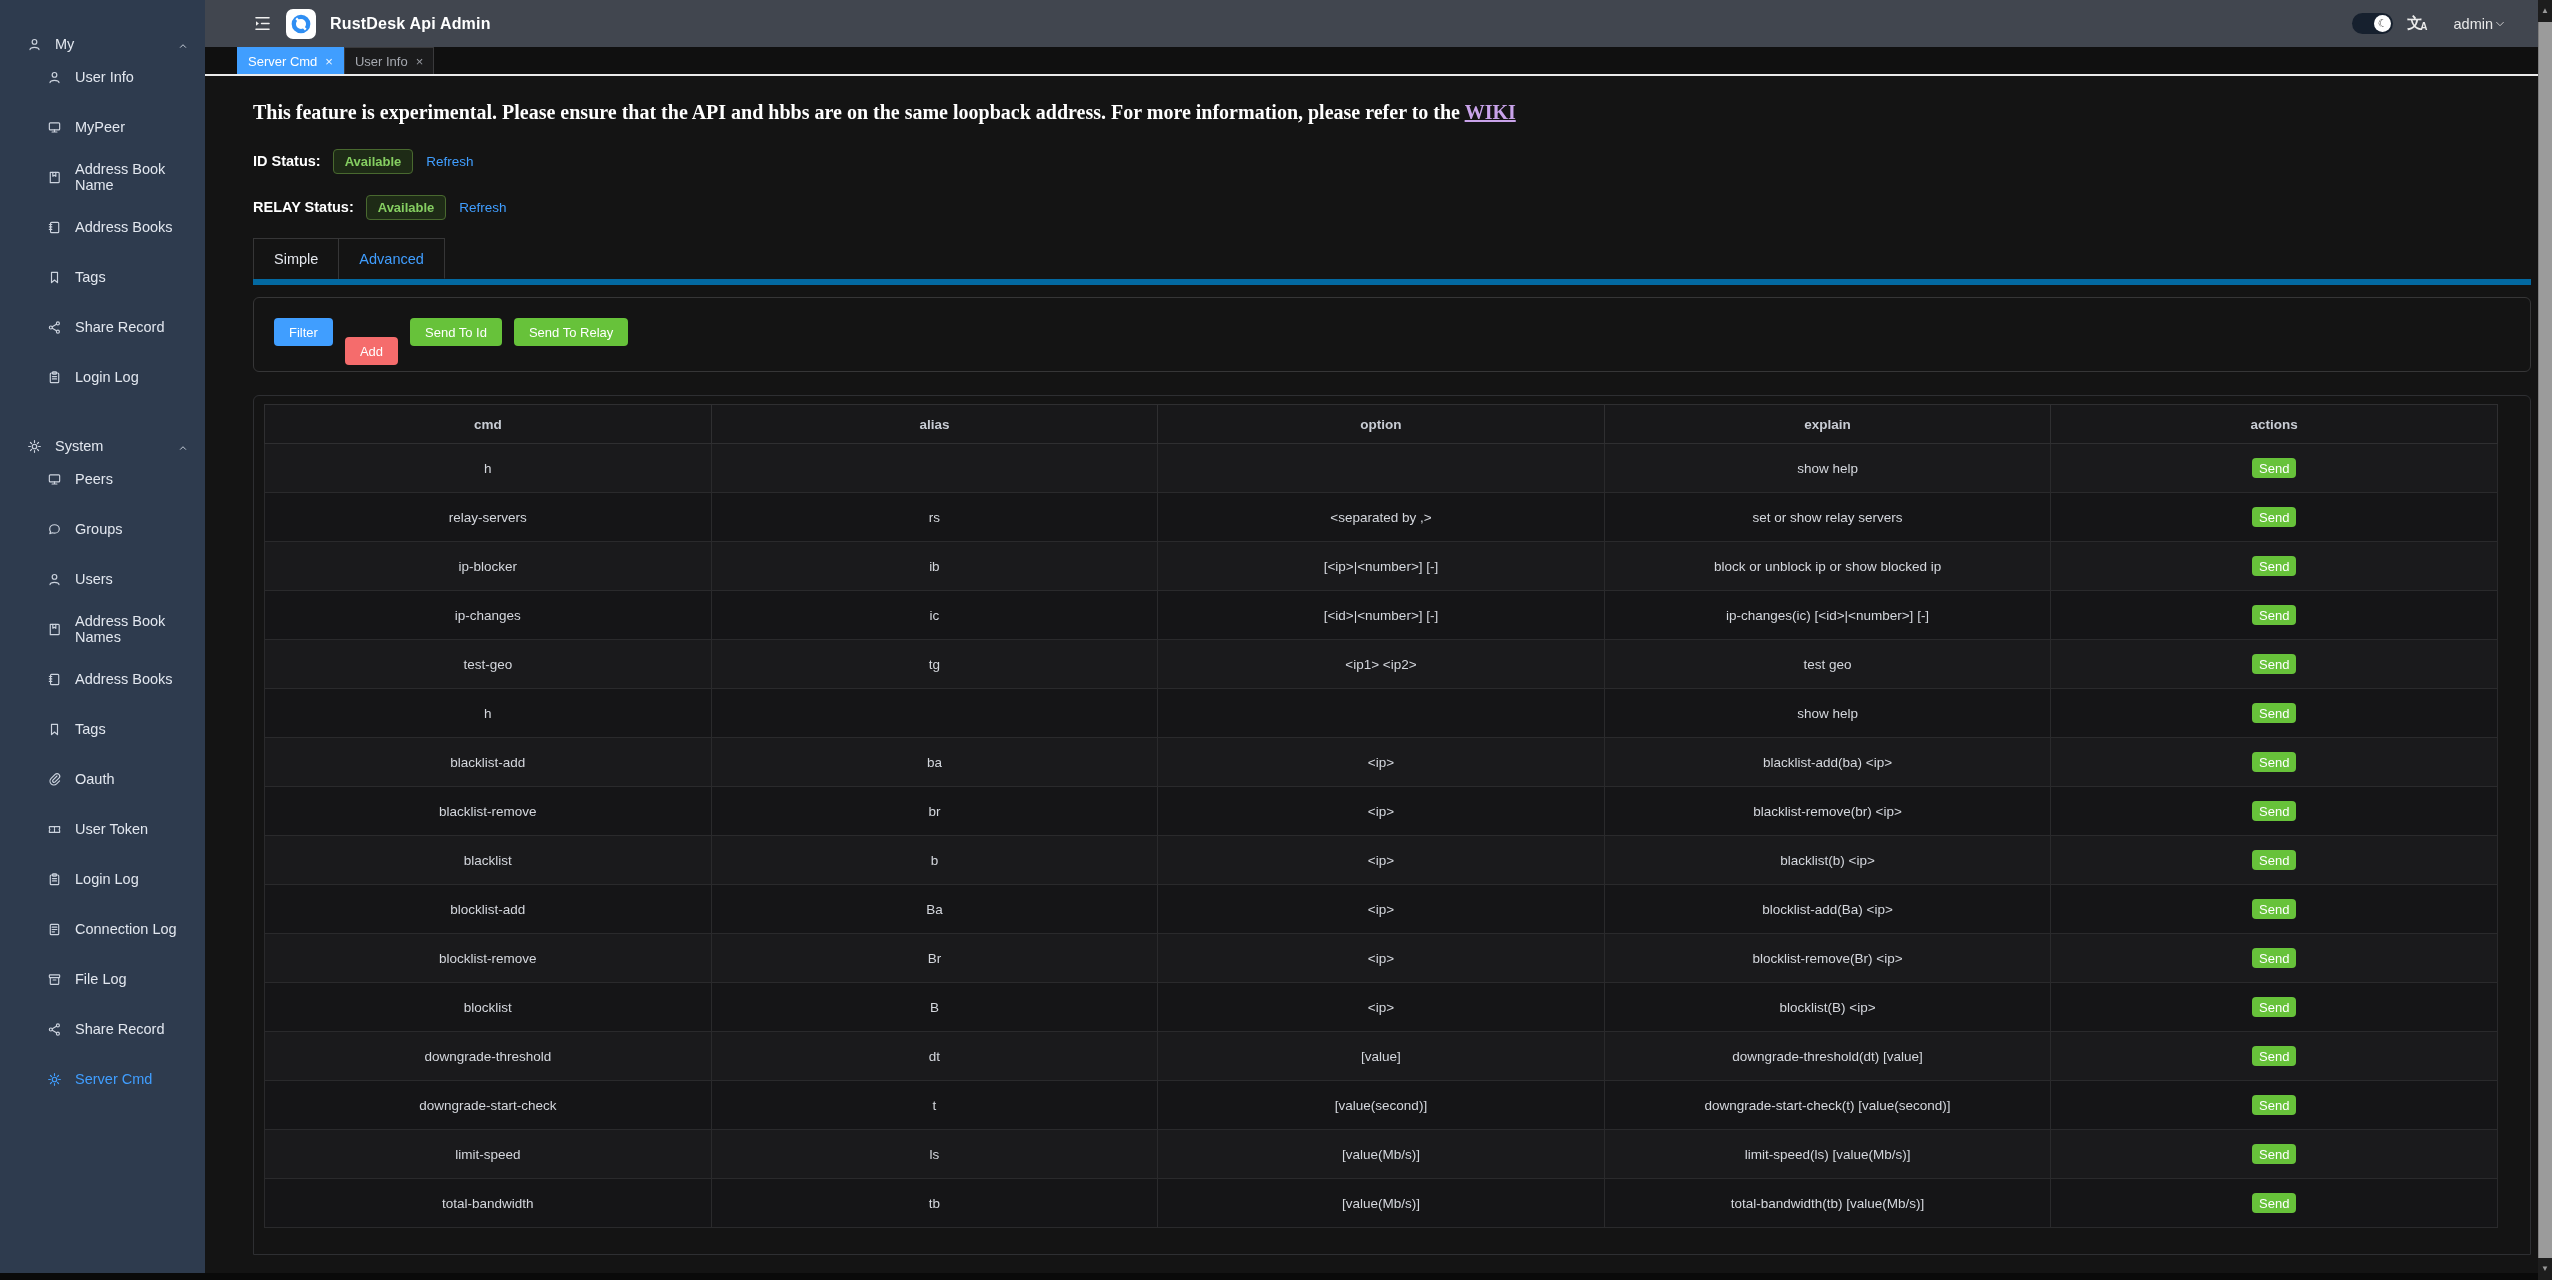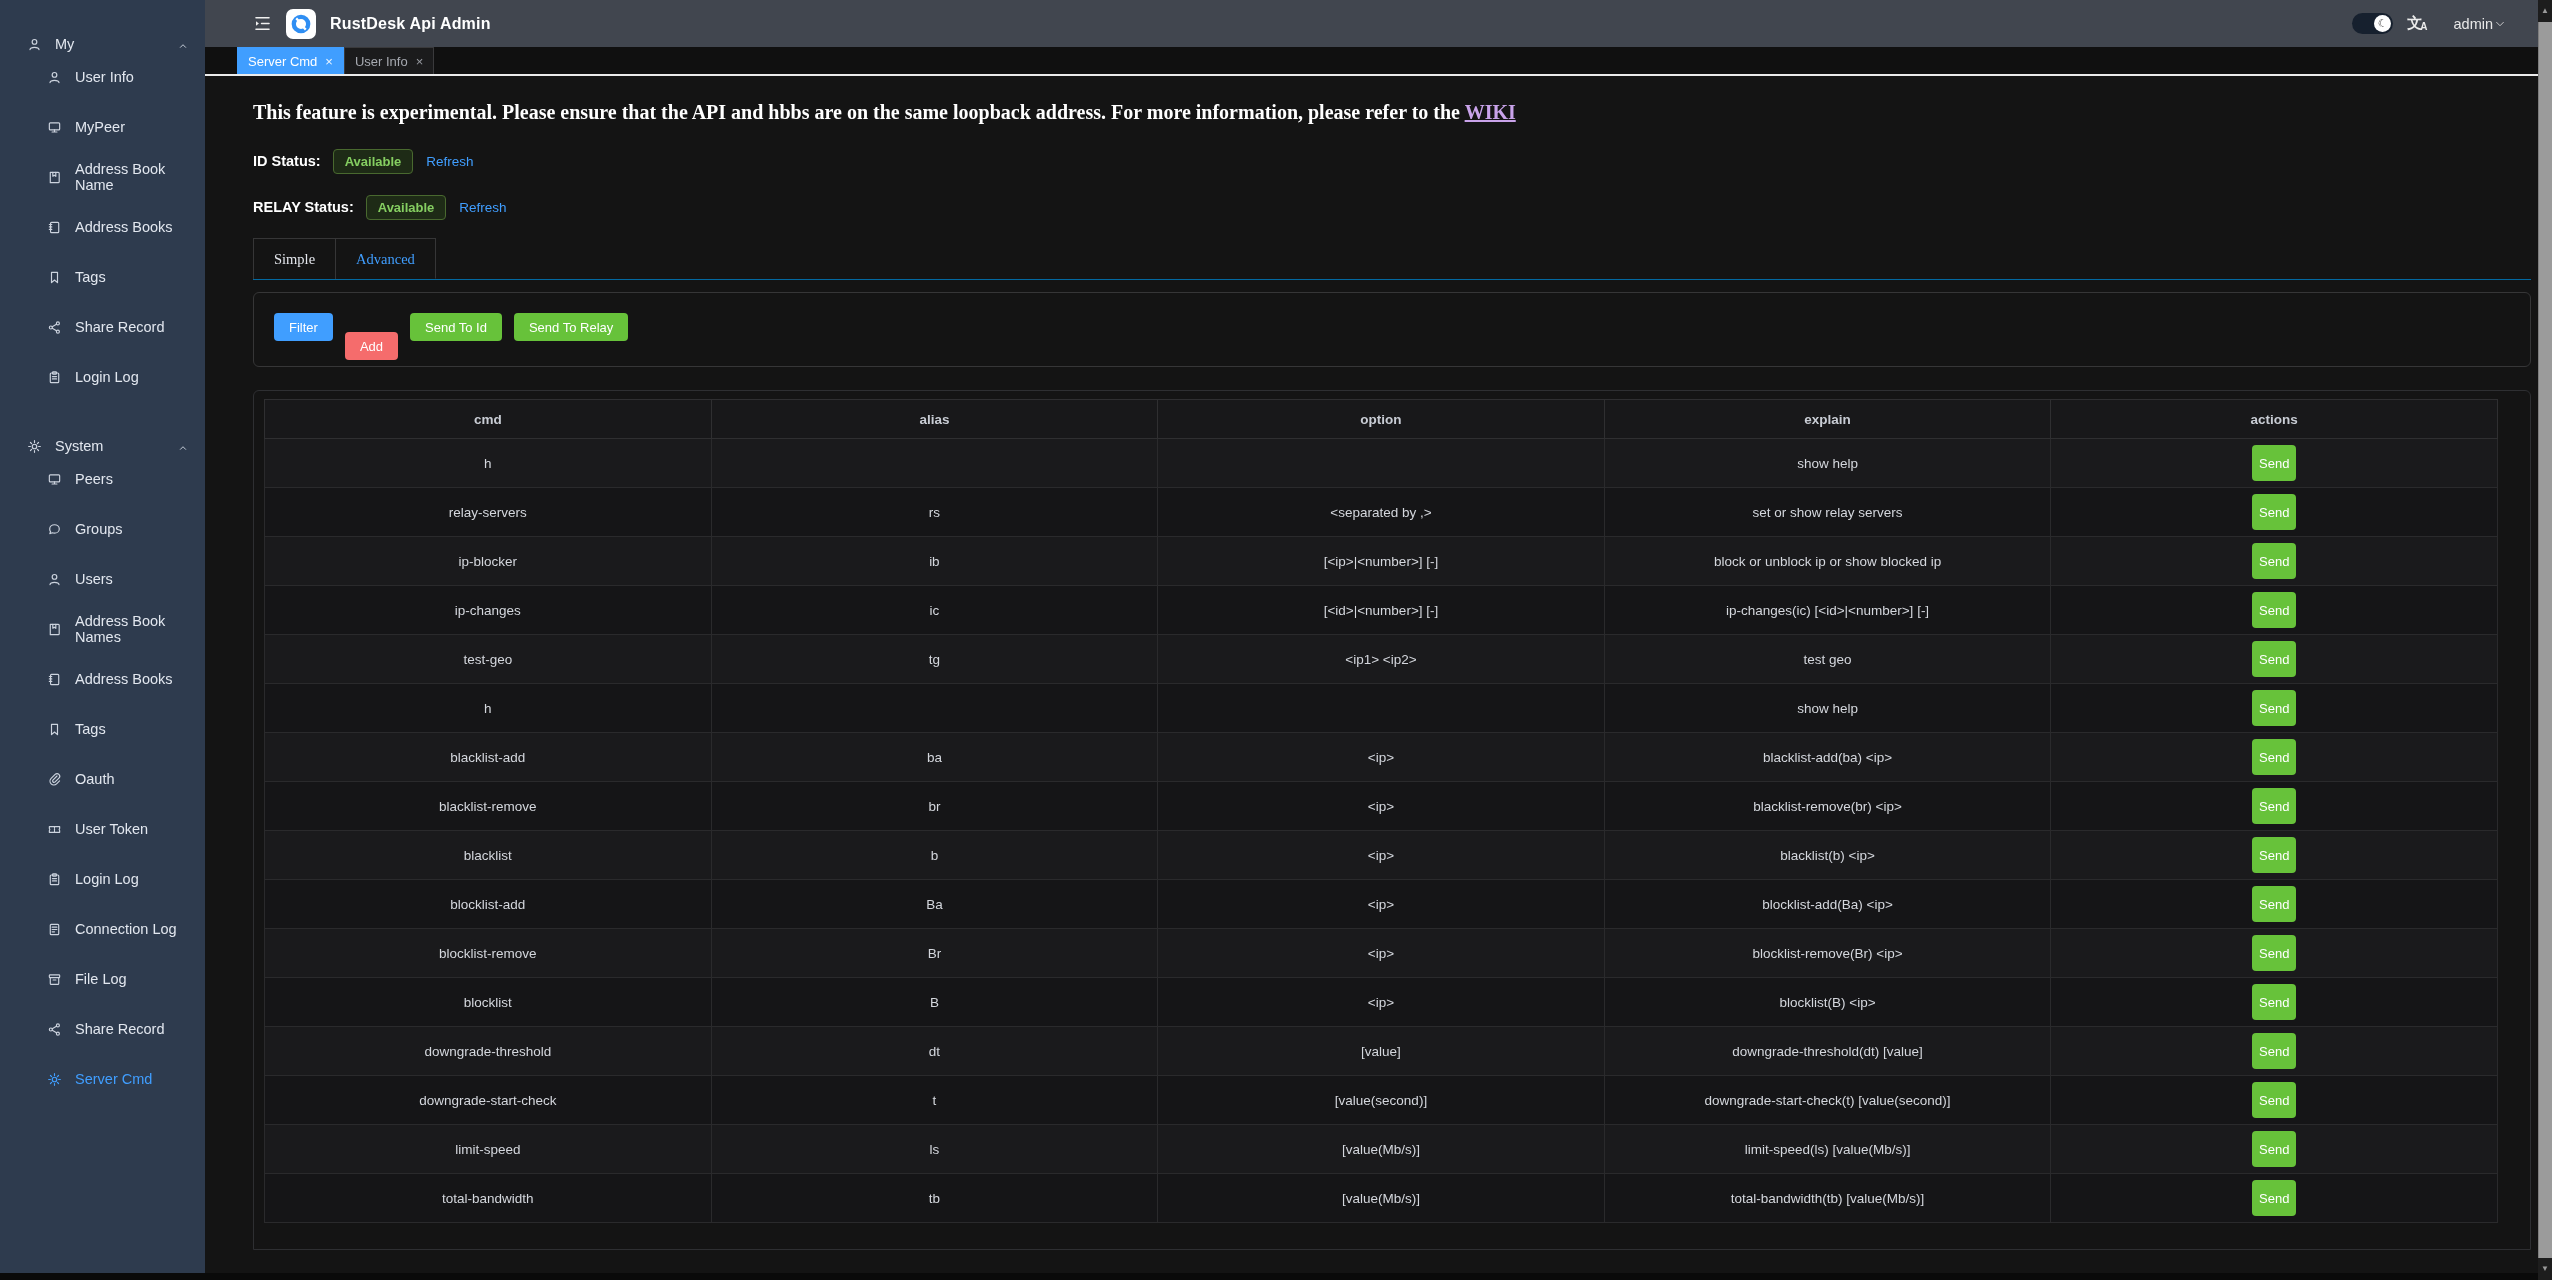--- a/index.html
+++ b/index.html
@@ -43,38 +43,38 @@
   
   .content{padding:0 21px 0 48px;}
   .notice{margin-top:25px;font-size:20px;font-weight:700;color:#fff;font-family:Liberation Serif, serif;}
   .notice a{color:var(--c-wiki_link);text-decoration:underline;cursor:pointer;}
   .status-row{display:flex;align-items:center;margin-top:24px;height:26px;}
   .status-row+.status-row{margin-top:20px;}
   .status-label{font-size:14.5px;font-weight:700;color:#fff;margin-right:12px;}
   .badge{display:inline-block;padding:4px 11px;border-radius:4px;background:#1e2b16;border:1px solid #49692f;color:#85ce61;font-size:13px;font-weight:700;}
   .refresh{color:var(--c-accent);font-size:13.5px;margin-left:13px;cursor:pointer;}
 
-  .vtabs{display:flex;margin-top:18px;border-bottom:1px solid #0369a1;font-family:Liberation Serif, serif;}
+  .vtabs{display:flex;margin-top:18px;border-bottom:6px solid #0369a1;}
   .vtab{height:41px;line-height:40px;padding:0 20px;font-size:14.5px;color:#e4e7ed;border:1px solid #363637;border-bottom:none;cursor:pointer;}
   .vtab+.vtab{border-left:none;}
   .vtab.active{color:var(--c-accent);border-bottom:1px solid #141414;margin-bottom:-1px;}
 
   .toolbar{margin-top:12px;height:75px;border:1px solid #363637;border-radius:6px;padding:20px;display:flex;gap:12px;align-items:flex-start;}
   .btn{border:none;border-radius:4px;height:28px;padding:0 15px;font-size:13px;color:#fff;cursor:pointer;font-family:inherit;}
   .btn.blue{background:var(--c-accent);}
   .btn.red{background:var(--c-danger);margin-top:19px;}
   .btn.green{background:var(--c-success);}
 
   .table-panel{margin-top:23px;border:1px solid #2e2f32;border-radius:6px 6px 0 0;padding:8px 32px 0 10px;height:860px;overflow:hidden;}
   table{width:100%;border-collapse:collapse;table-layout:fixed;font-size:13.5px;}
   th{height:39px;font-weight:700;color:#c8ccd4;background:#18181a;border:1px solid #2f2f31;text-align:center;}
   td{height:49px;color:#d4d7dd;border:1px solid #2a2a2c;text-align:center;}
   tbody tr:nth-child(odd) td{background:#1a1a1c;}
   tbody tr:nth-child(even) td{background:#151517;}
-  .send-btn{background:var(--c-success);color:#fff;border:none;border-radius:4px;height:36px;padding:0 7px;font-size:13px;cursor:pointer;font-family:inherit;}
+  .send-btn{background:var(--c-success);color:#fff;border:none;border-radius:4px;height:20px;padding:0 7px;font-size:13px;cursor:pointer;font-family:inherit;}
 
   
   .vscroll{position:absolute;top:0;right:0;width:14px;height:1280px;background:#6f6f6f;z-index:9;}
   .sbtn{position:absolute;left:0;width:14px;height:22px;background:#1d1d1d;color:#9a9a9a;font-size:8px;text-align:center;line-height:22px;cursor:pointer;}
   .sbtn.down{bottom:0;}
   .sthumb{position:absolute;left:0;top:22px;bottom:22px;width:14px;background:#9b9b9b;border-left:1px solid #7e7e7e;cursor:pointer;}
   .bottomstrip{position:absolute;left:0;bottom:0;width:2538px;height:7px;background:#0a0a0a;z-index:8;}
 </style>
 </head>
 <body>

